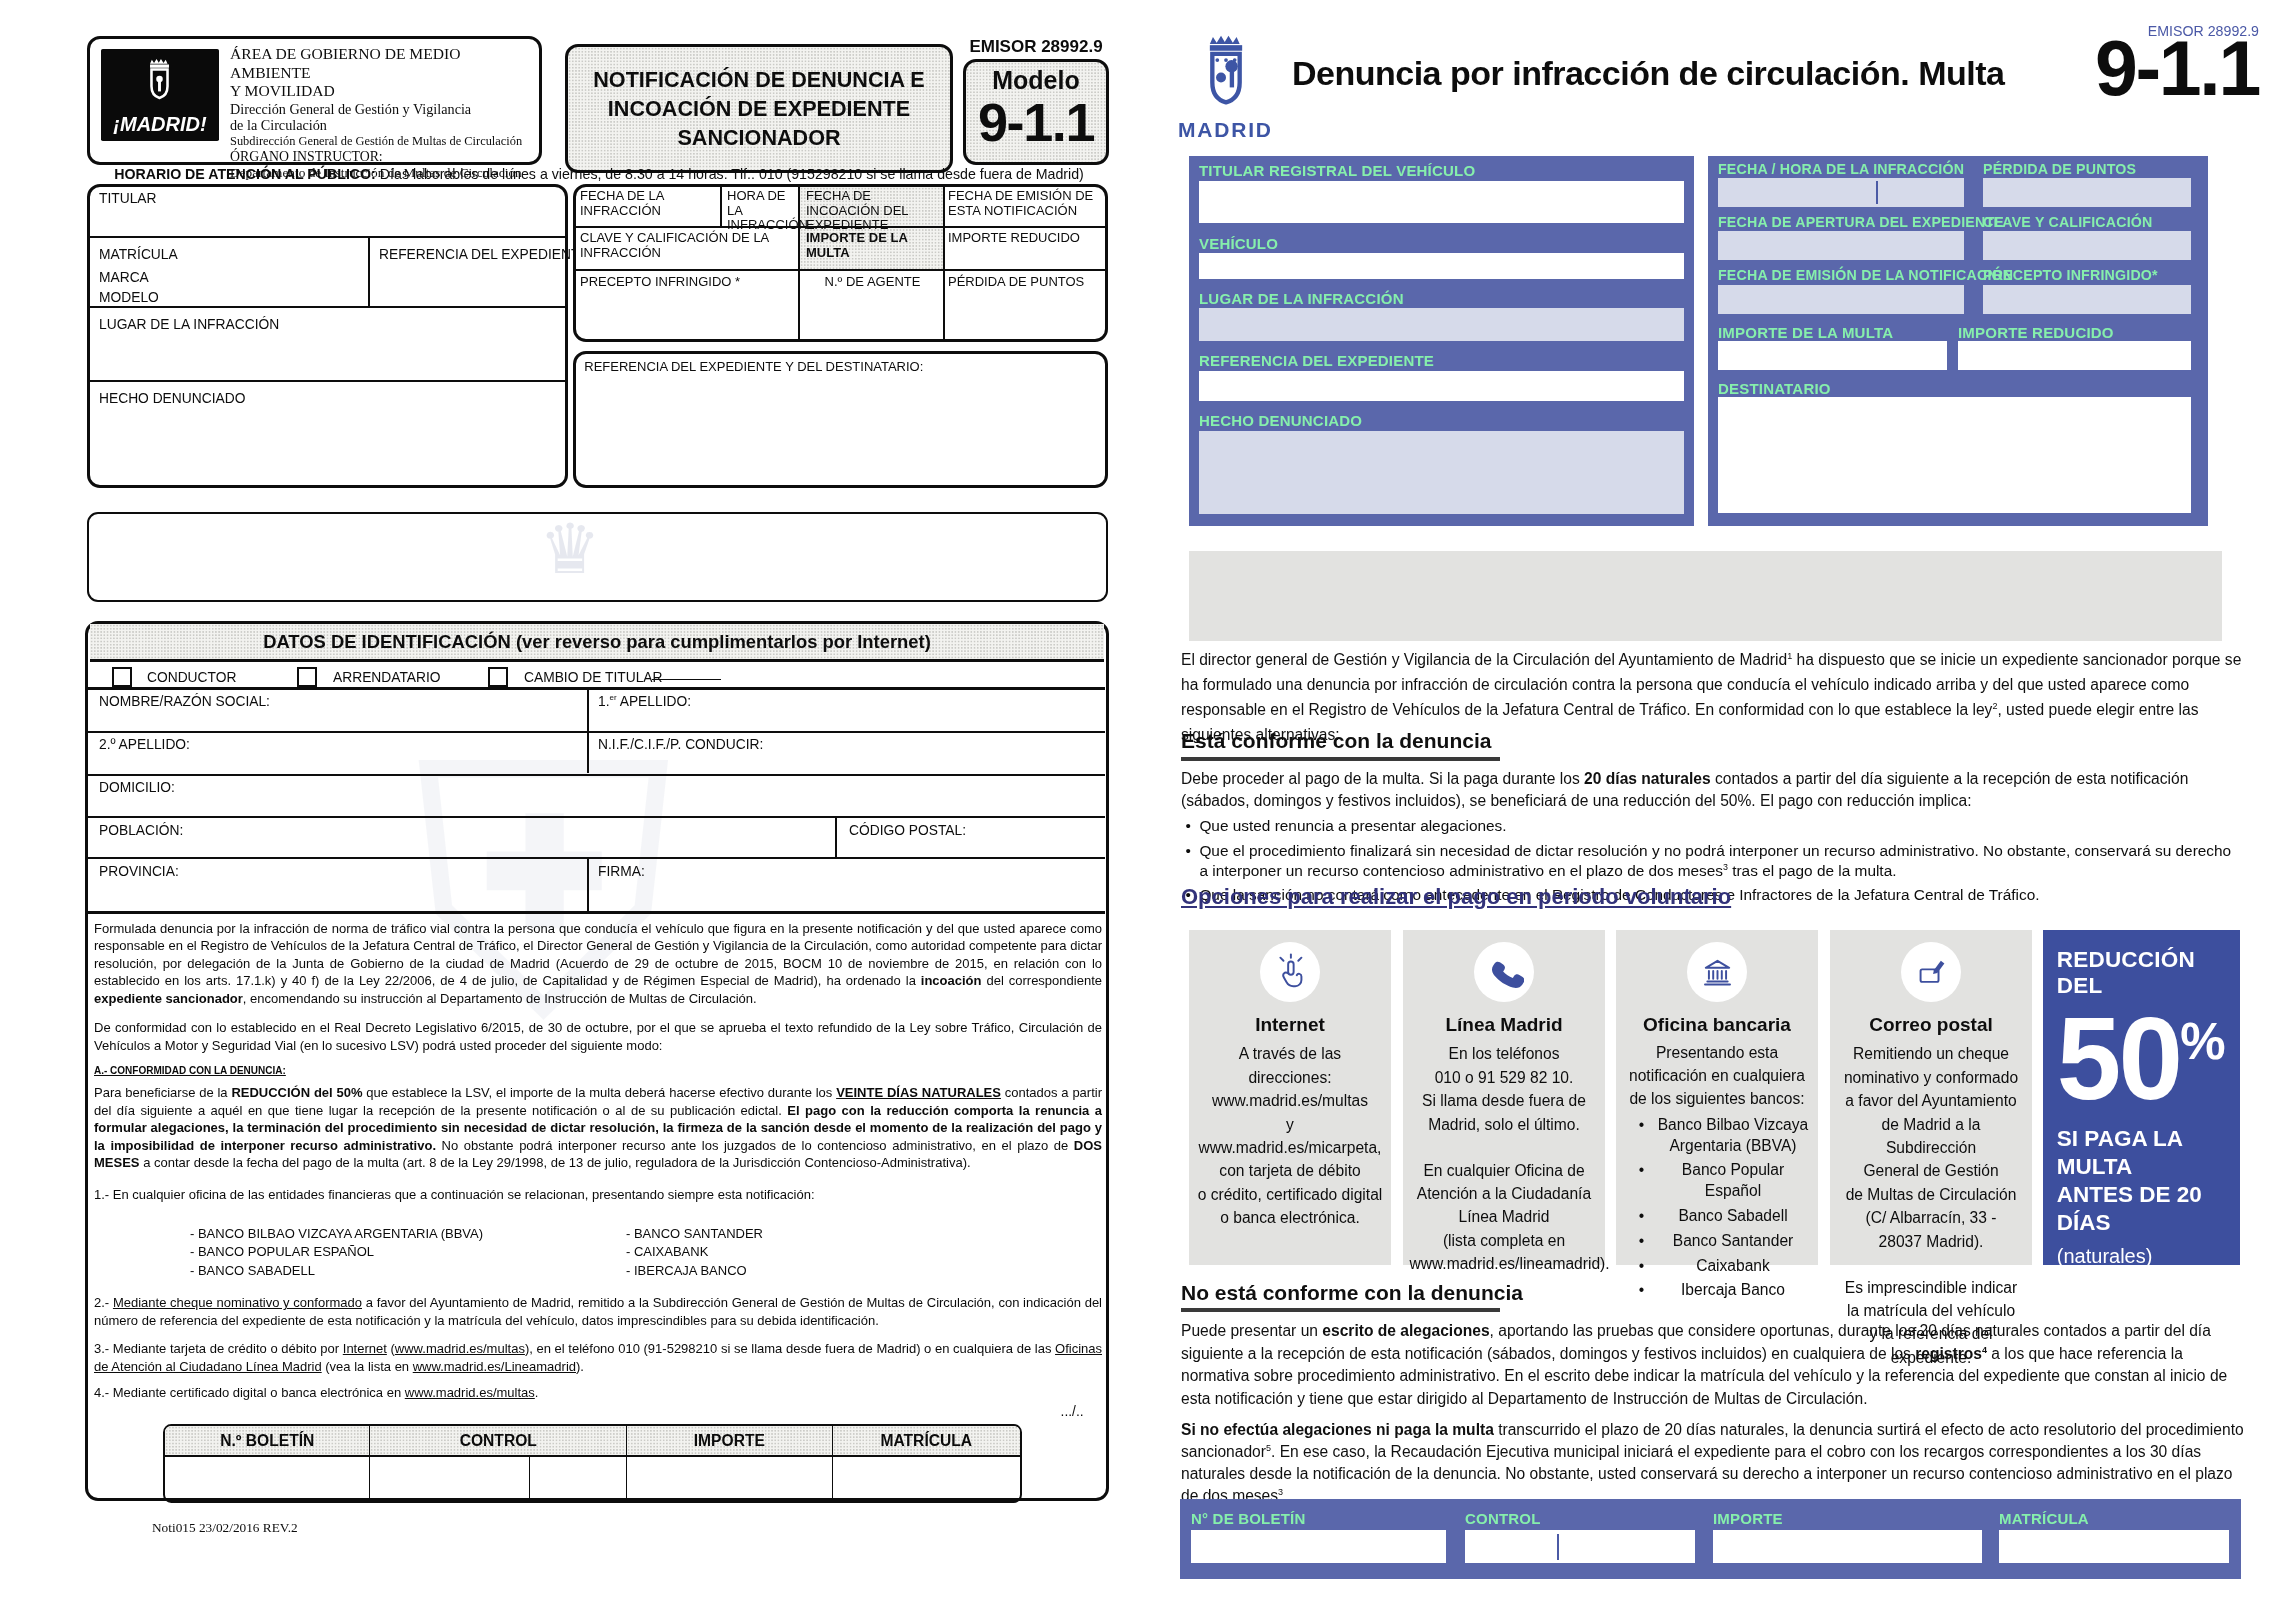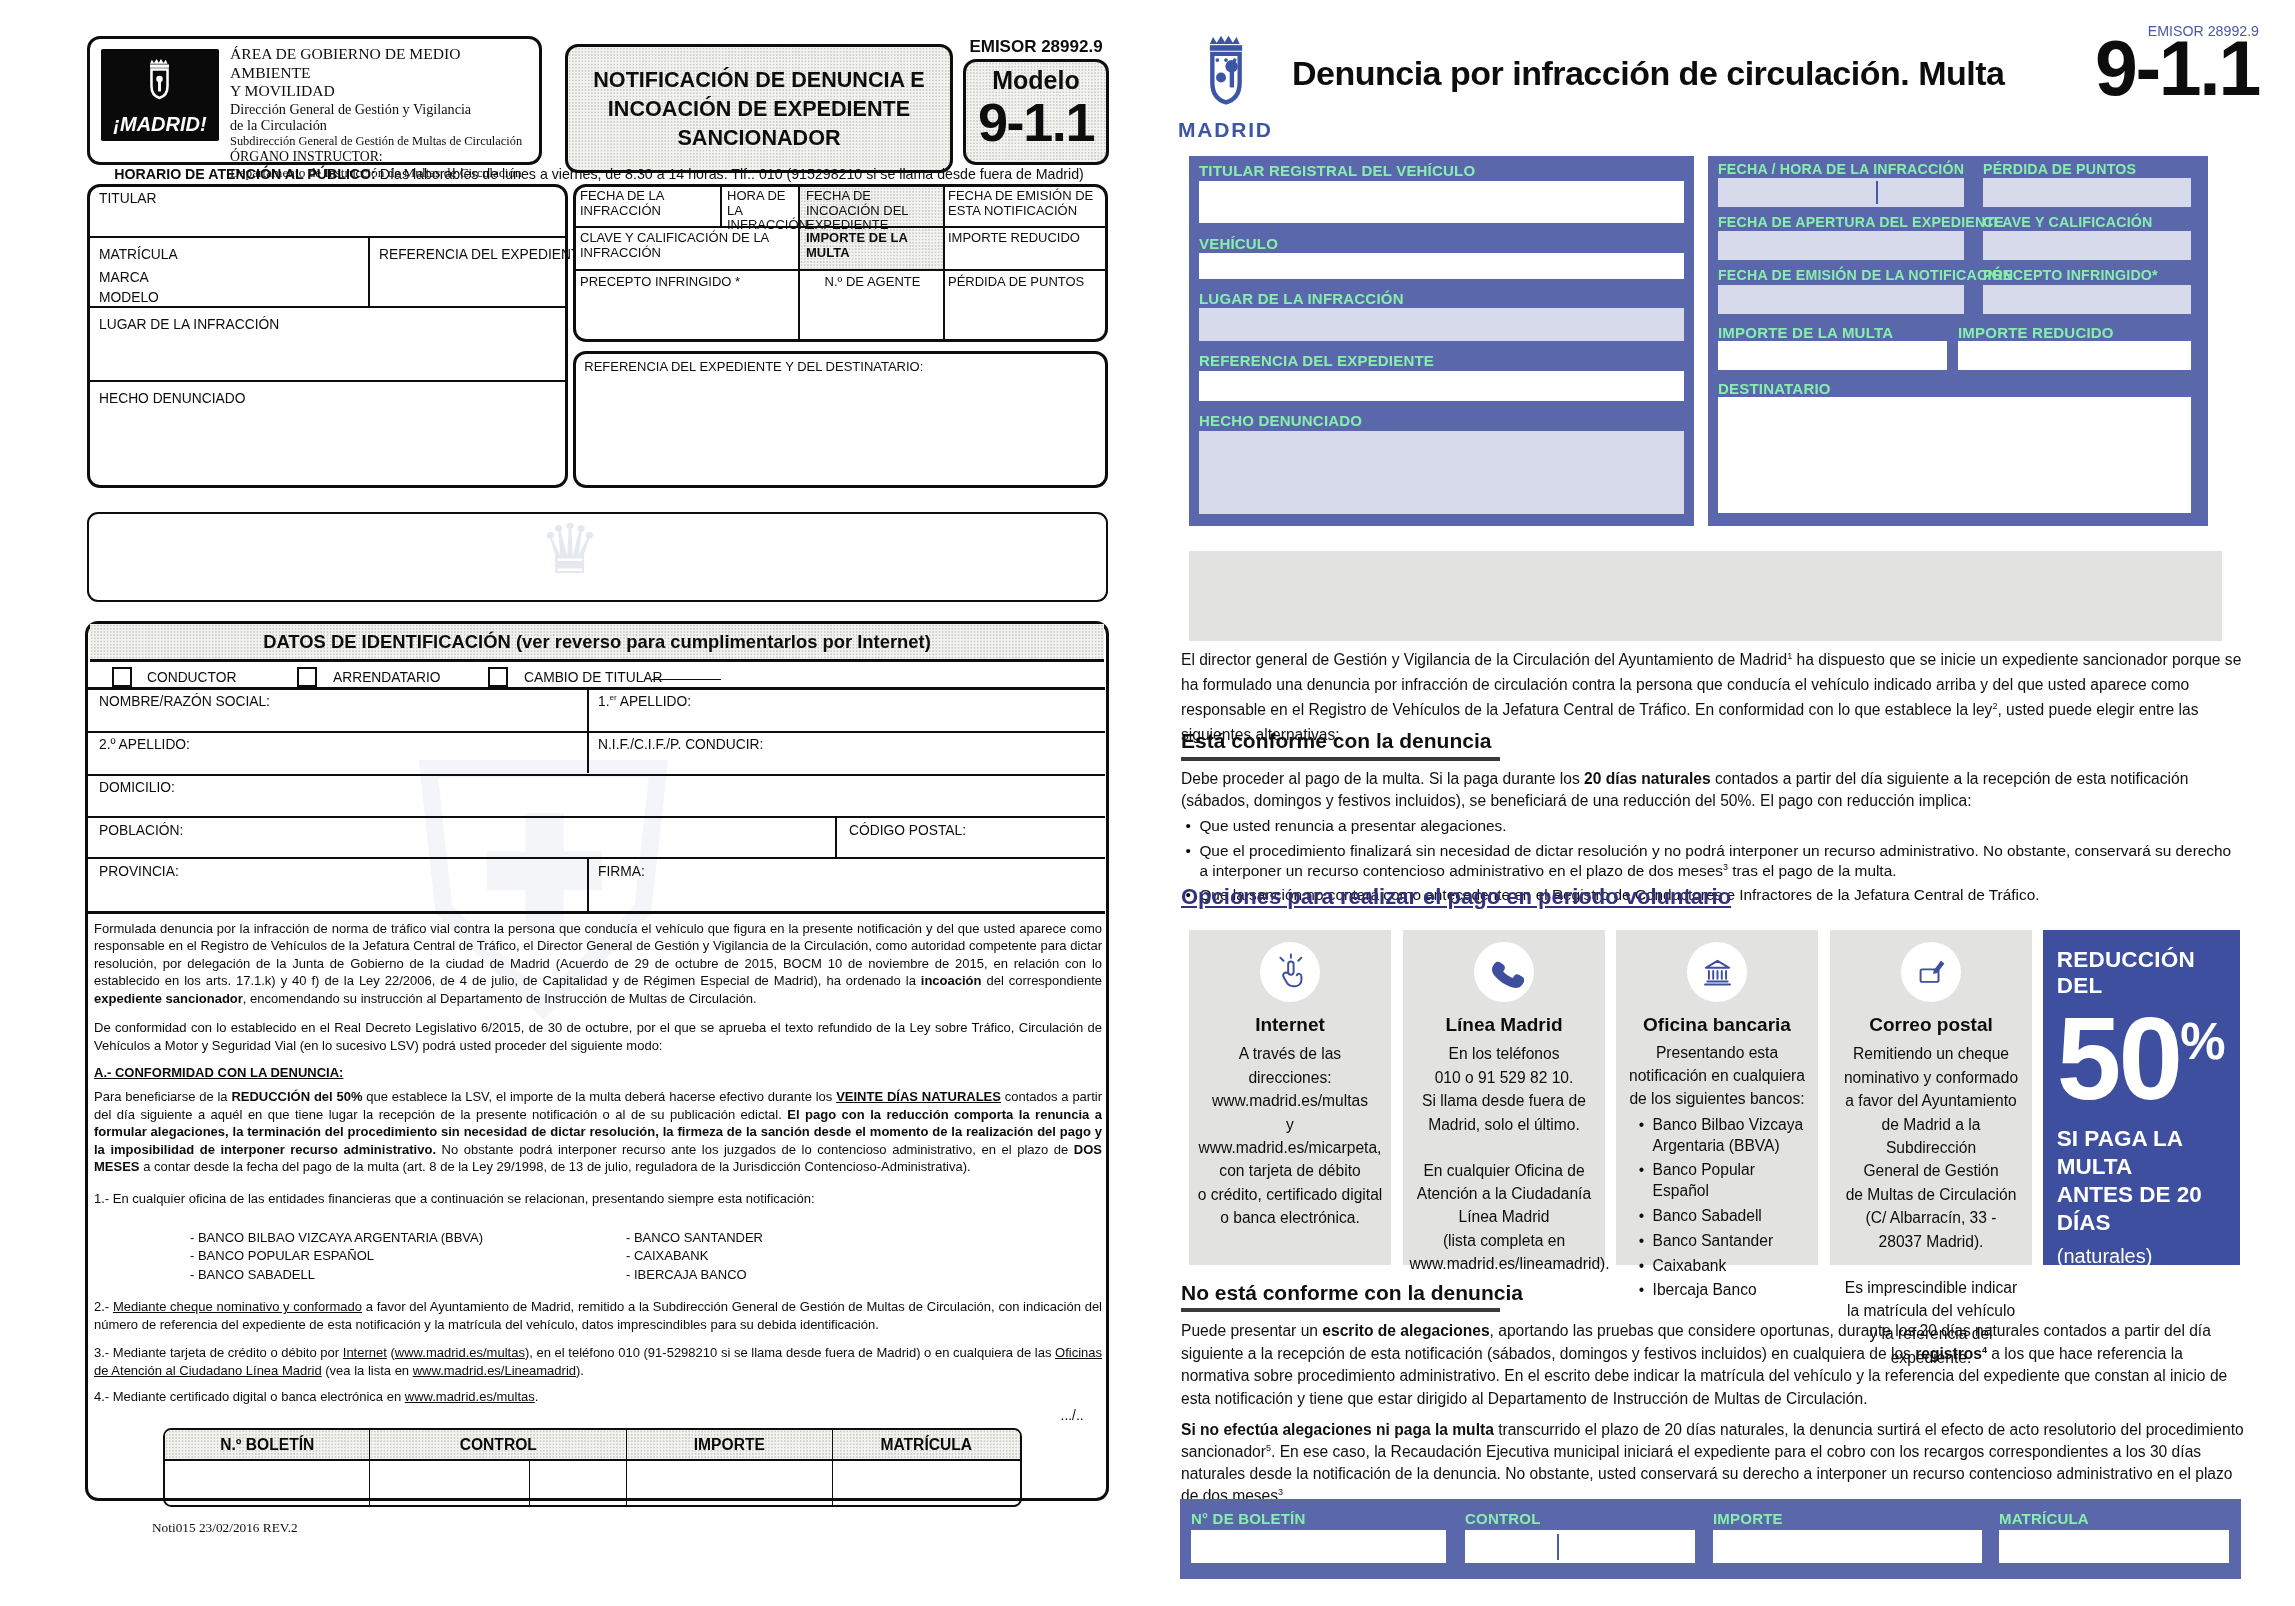--- a/index.html
+++ b/index.html
@@ -44,21 +44,21 @@
   .blist{position:absolute;list-style:none;margin:0;padding:0;font-size:15.4px;line-height:1.3;}
   .blist li{margin:0 0 4.6px 0;padding-left:18.4px;position:relative;}
   .blist li::before{content:"•";position:absolute;left:4.6px;}
   .h2op{position:absolute;font-size:22px;font-weight:bold;color:#32327a;}
   .card{position:absolute;top:930px;width:202px;height:335px;background:#e2e2e0;text-align:center;}
   .cicon{width:60px;height:60px;border-radius:50%;background:#fff;margin:12px auto 0;
          display:flex;align-items:center;justify-content:center;}
   .ctitle{font-weight:bold;font-size:19px;margin-top:12px;}
   .cbody{font-size:15.6px;line-height:1.5;margin-top:6.4px;padding:0 6.4px;}
   .cline{min-height:1.45em;}
-  .cbanks{list-style:none;text-align:left;margin:2.8px 0 0 0;padding:0 4.6px 0 21px;font-size:15.6px;line-height:1.35;}
+  .cbanks{list-style:none;text-align:center;margin:2.8px 0 0 0;padding:0 4.6px 0 21px;font-size:15.6px;line-height:1.35;}
   .cbanks li{position:relative;padding-left:15.6px;margin-bottom:3.7px;}
   .cbanks li::before{content:"•";position:absolute;left:1.8px;}
   .promo{position:absolute;left:2043px;top:930px;width:197px;height:335px;background:#3d4f9e;color:#fff;box-sizing:border-box;padding:16.5px 13.8px;}
   .promo .p1{font-size:22.5px;font-weight:bold;letter-spacing:0.2px;}
   .promo .pnum{font-size:116px;font-weight:bold;line-height:1.05;letter-spacing:-2.8px;}
   .promo .ppct{font-size:51px;vertical-align:super;letter-spacing:0;}
   .promo .p2{font-size:22.5px;font-weight:bold;line-height:1.25;margin-top:4.6px;}
   .promo .p3{font-size:20px;margin-top:7.3px;}
   .bbar{position:absolute;left:1180px;top:1499px;width:1061px;height:80px;background:#5a67ab;}
   .icon-stroke{stroke:#3d4f9e;stroke-width:5;fill:none;stroke-linecap:round;stroke-linejoin:round;}
@@ -184,21 +184,21 @@
 <div class="lbl" style="left:849px;top:823px;">CÓDIGO POSTAL:</div>
 <div class="abs" style="left:964px;top:819px;width:133px;height:34px;"></div>
 <div class="lbl" style="left:99px;top:864px;">PROVINCIA:</div>
 <div class="abs" style="left:193px;top:861px;width:386px;height:46px;"></div>
 <div class="lbl" style="left:598px;top:864px;">FIRMA:</div>
 <div class="abs" style="left:652px;top:861px;width:445px;height:46px;"></div>
 
 <div class="legal">
   <p><span>Formulada denuncia por la infracción de norma de tráfico vial contra la persona que conducía el vehículo que figura en la presente notificación y del que usted aparece como responsable en el Registro de Vehículos de la Jefatura Central de Tráfico, el Director General de Gestión y Vigilancia de la Circulación, como autoridad competente para dictar resolución, por delegación de la Junta de Gobierno de la ciudad de Madrid (Acuerdo de 29 de octubre de 2015, BOCM 10 de noviembre de 2015, en relación con lo establecido en los arts. 17.1.k) y  40 f) de la Ley 22/2006, de 4 de julio, de Capitalidad y de Régimen Especial de Madrid), ha ordenado la </span><span style="font-weight: bold;">incoación</span><span> del correspondiente </span><span style="font-weight: bold;">expediente sancionador</span><span>, encomendando su instrucción al Departamento de Instrucción de Multas de Circulación.</span></p>
   <p style="margin-bottom:9.2px;">De conformidad con lo establecido en el Real Decreto Legislativo 6/2015, de 30 de octubre, por el que se aprueba el texto refundido de la Ley sobre Tráfico, Circulación de Vehículos a Motor y Seguridad Vial (en lo sucesivo LSV) podrá usted proceder del siguiente modo:</p>
-  <p class="b u" style="margin-bottom:7.3px;font-size:13px;">A.- CONFORMIDAD CON LA DENUNCIA:</p>
+  <p class="b u" style="margin-bottom:7.3px;font-size:10px;">A.- CONFORMIDAD CON LA DENUNCIA:</p>
   <p style="margin-bottom:14.7px;"><span>Para beneficiarse de la </span><span style="font-weight: bold;">REDUCCIÓN del 50%</span><span> que establece la LSV, el importe de la multa deberá hacerse efectivo durante los </span><span style="font-weight: bold; text-decoration: underline;">VEINTE DÍAS NATURALES</span><span> contados a partir del día siguiente a aquél en que tiene lugar la recepción de la presente notificación o al de su publicación edictal. </span><span style="font-weight: bold;">El pago con la reducción comporta la renuncia a formular alegaciones, la terminación del procedimiento sin necesidad de dictar resolución, la firmeza de la sanción desde el momento de la realización del pago y la imposibilidad de interponer recurso administrativo.</span><span> No obstante podrá interponer recurso ante los juzgados de lo contencioso administrativo, en el plazo de </span><span style="font-weight: bold;">DOS MESES</span><span> a contar desde la fecha del pago de la multa (art. 8 de la Ley 29/1998, de 13 de julio, reguladora de la Jurisdicción Contencioso-Administrativa).</span></p>
   <p style="margin-bottom:21px;">1.- En cualquier oficina de las entidades financieras que a continuación se relacionan, presentando siempre esta notificación:</p>
   <div class="bankcols">
     <ul>
         <li>- BANCO BILBAO VIZCAYA ARGENTARIA (BBVA)</li>
         <li>- BANCO POPULAR ESPAÑOL</li>
         <li>- BANCO SABADELL</li>
       </ul>
     <ul>
         <li>- BANCO SANTANDER</li>

